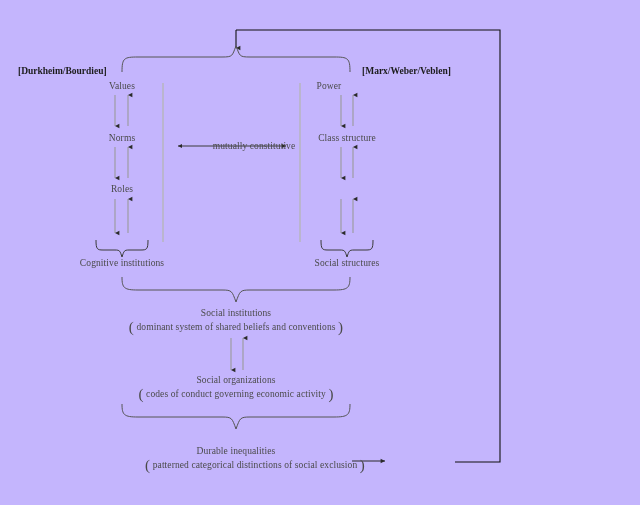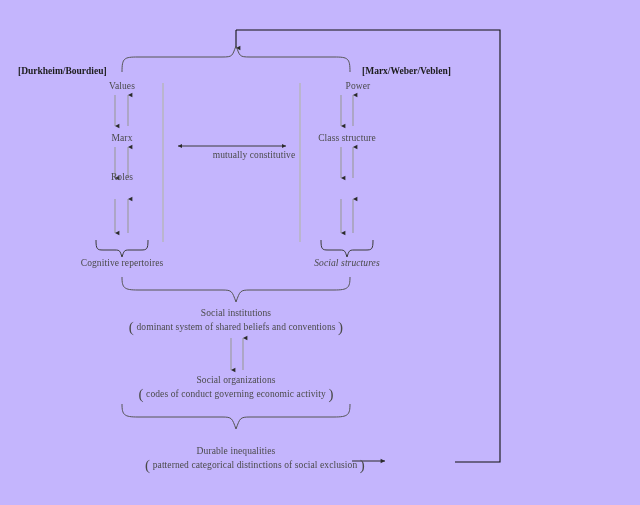--- a/index.html
+++ b/index.html
@@ -177,31 +177,31 @@
     </g>
 
     <line x1="352" y1="461" x2="385" y2="461" stroke="#2b2b2b" stroke-width="1.1" marker-end="url(#arrR)"></line>
   </svg>
 
   <div class="school-tag" style="position:absolute; left:18px; top:66px;">[Durkheim/Bourdieu]</div>
 
   <div class="school-tag" style="position:absolute; left:362px; top:66px;">[Marx/Weber/Veblen]</div>
 
   <div class="lbl center" style="left:122px; top:81px;">Values</div>
-  <div class="lbl center" style="left:122px; top:133px;">Marx</div>
-  <div class="lbl center" style="left:122px; top:172px;">Roles</div>
-  <div class="lbl center" style="left:122px; top:258px;">Cognitive repertoires</div>
-
-  <div class="lbl center" style="left:358px; top:81px;">Power</div>
+  <div class="lbl center" style="left:122px; top:133px;">Norms</div>
+  <div class="lbl center" style="left:122px; top:184px;">Roles</div>
+  <div class="lbl center" style="left:122px; top:258px;">Cognitive institutions</div>
+
+  <div class="lbl center" style="left:329px; top:81px;">Power</div>
   <div class="lbl center" style="left:347px; top:133px;">Class structure</div>
 
 
-  <div class="lbl center" style="left:347px; top:258px;font-style:italic;">Social structures</div>
-
-  <div class="lbl center" style="left:232px; top:150px;padding-left:44px;">mutually constitutive</div>
+  <div class="lbl center" style="left:347px; top:258px;">Social structures</div>
+
+  <div class="lbl center" style="left:232px; top:141px;padding-left:44px;">mutually constitutive</div>
 
   <div class="lbl center" style="left:236px; top:308px;">Social institutions</div>
   <div class="lbl center" style="left:236px; top:322px;">
     <span class="paren">(</span>
     <span>dominant system of shared beliefs and conventions</span>
     <span class="paren">)</span>
   </div>
 
   <div class="lbl center" style="left:236px; top:375px;">Social organizations</div>
   <div class="lbl center" style="left:236px; top:389px;">

